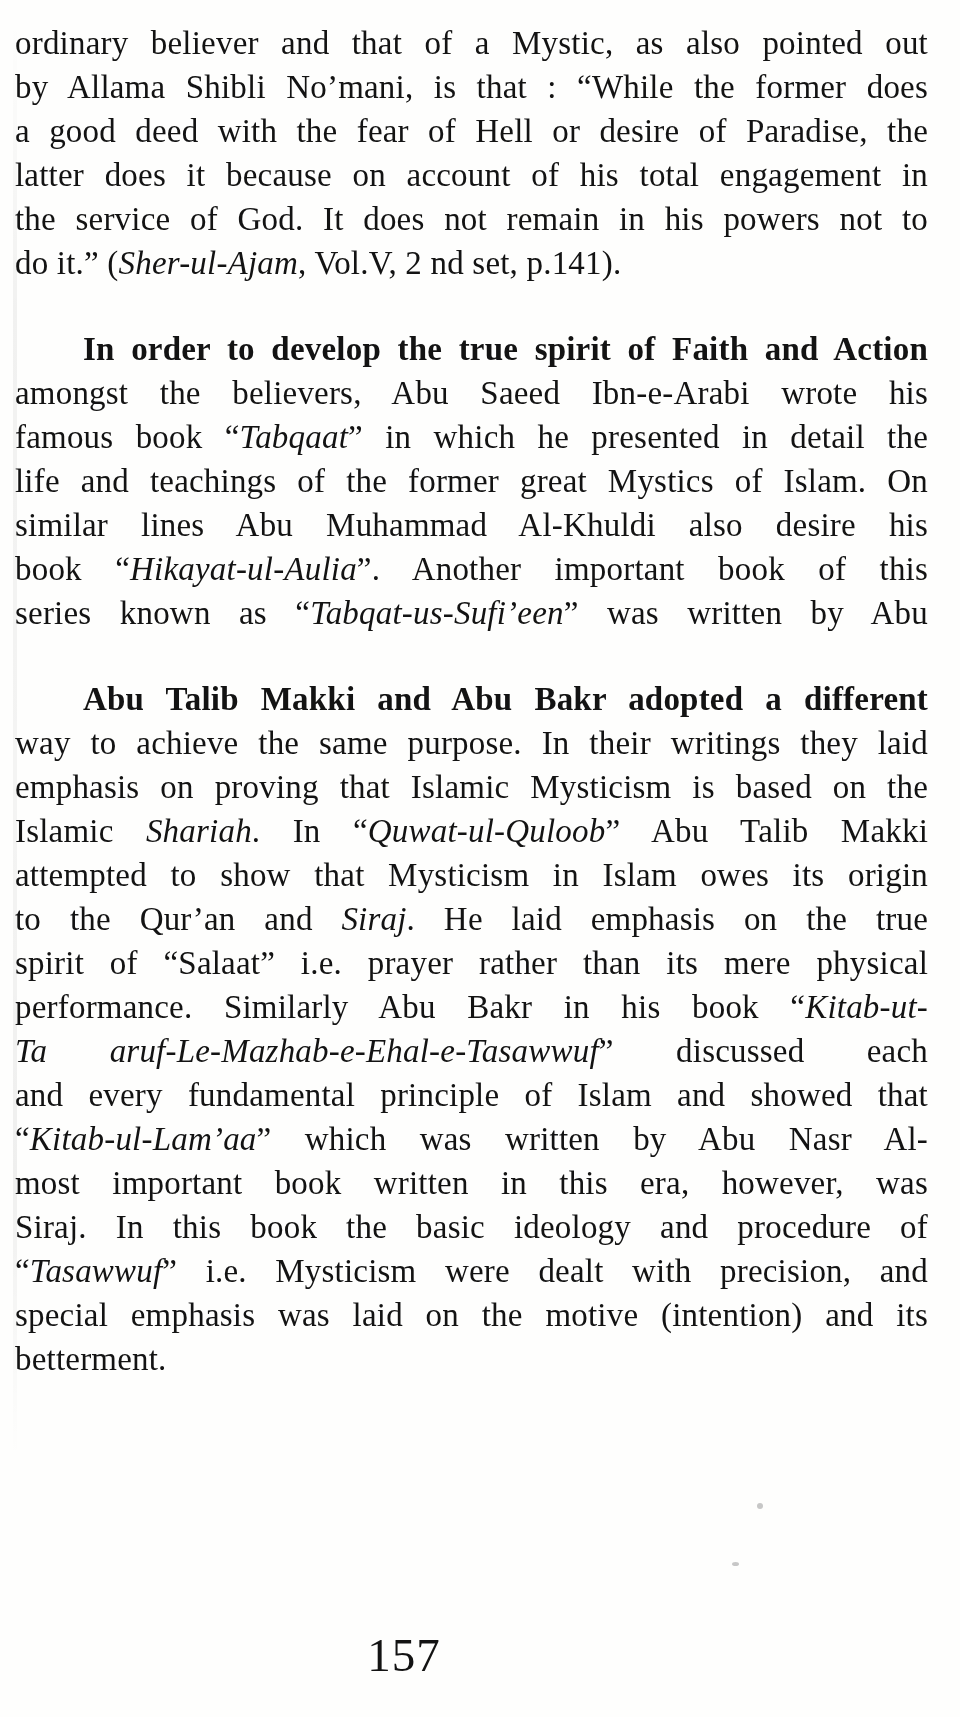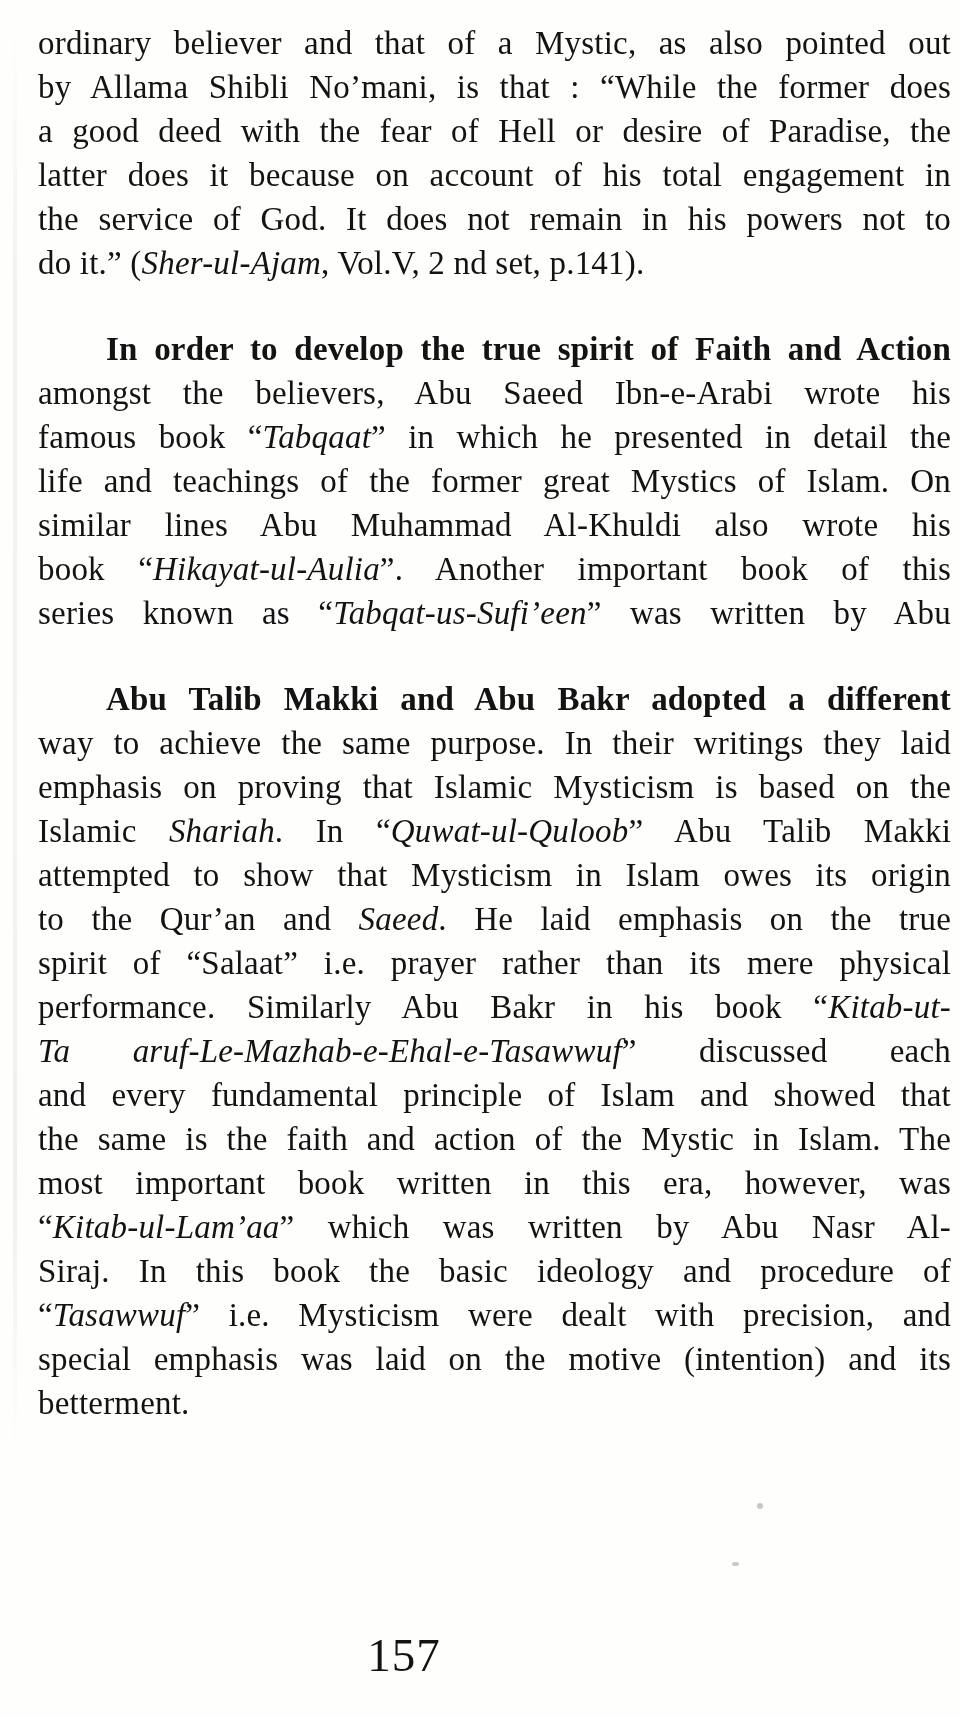--- a/index.html
+++ b/index.html
@@ -26,21 +26,21 @@
     height: 1440px;
     background: linear-gradient(to bottom,
       rgba(0,0,0,0.00),
       rgba(0,0,0,0.05) 20%,
       rgba(0,0,0,0.04) 55%,
       rgba(0,0,0,0.06) 80%,
       rgba(0,0,0,0.00));
   }
   .text-block {
     position: absolute;
-    left: 38px;
+    left: 15px;
     top: 21px;
     width: 913px;
     font-size: 33px;
     line-height: 44px;
     color: var(--ink, #131313);
     letter-spacing: 0.2px;
   }
   .paragraph { margin: 0 0 42px 0; }
   .paragraph:last-child { margin-bottom: 16px; }
   .line {
@@ -81,38 +81,37 @@
         <div class="line"><span>a good deed with the fear of Hell or desire of Paradise, the</span></div>
         <div class="line"><span>latter does it because on account of his total engagement in</span></div>
         <div class="line"><span>the service of God. It does not remain in his powers not to</span></div>
         <div class="line last"><span>do it.” (</span><i>Sher-ul-Ajam</i><span>, Vol.V, 2 nd set, p.141).</span></div>
       </div>
       <div class="paragraph">
         <div class="line indented"><span>In order to develop the true spirit of Faith and Action</span></div>
         <div class="line"><span>amongst the believers, Abu Saeed Ibn-e-Arabi wrote his</span></div>
         <div class="line"><span>famous book “</span><i>Tabqaat</i><span>” in which he presented in detail the</span></div>
         <div class="line"><span>life and teachings of the former great Mystics of Islam. On</span></div>
-        <div class="line"><span>similar lines Abu Muhammad Al-Khuldi also wrote his</span></div>
+        <div class="line"><span>similar lines Abu Muhammad Al-Khuldi also desire his</span></div>
         <div class="line"><span>book “</span><i>Hikayat-ul-Aulia</i><span>”. Another important book of this</span></div>
         <div class="line"><span>series known as “</span><i>Tabqat-us-Sufi’een</i><span>” was written by Abu</span></div>
       </div>
       <div class="paragraph">
         <div class="line indented"><span>Abu Talib Makki and Abu Bakr adopted a different</span></div>
         <div class="line"><span>way to achieve the same purpose. In their writings they laid</span></div>
         <div class="line"><span>emphasis on proving that Islamic Mysticism is based on the</span></div>
         <div class="line"><span>Islamic </span><i>Shariah</i><span>. In “</span><i>Quwat-ul-Quloob</i><span>” Abu Talib Makki</span></div>
         <div class="line"><span>attempted to show that Mysticism in Islam owes its origin</span></div>
-        <div class="line"><span>to the Qur’an and </span><i>Saeed</i><span>. He laid emphasis on the true</span></div>
+        <div class="line"><span>to the Qur’an and </span><i>Siraj</i><span>. He laid emphasis on the true</span></div>
         <div class="line"><span>spirit of “Salaat” i.e. prayer rather than its mere physical</span></div>
         <div class="line"><span>performance. Similarly Abu Bakr in his book “</span><i>Kitab-ut-</i></div>
         <div class="line"><i>Ta aruf-Le-Mazhab-e-Ehal-e-Tasawwuf</i><span>” discussed each</span></div>
         <div class="line"><span>and every fundamental principle of Islam and showed that</span></div>
-        <div class="line"><span>the same is the faith and action of the Mystic in Islam. The</span></div>
+        <div class="line"><span>“</span><i>Kitab-ul-Lam’aa</i><span>” which was written by Abu Nasr Al-</span></div>
         <div class="line"><span>most important book written in this era, however, was</span></div>
-        <div class="line"><span>“</span><i>Kitab-ul-Lam’aa</i><span>” which was written by Abu Nasr Al-</span></div>
         <div class="line"><span>Siraj. In this book the basic ideology and procedure of</span></div>
         <div class="line"><span>“</span><i>Tasawwuf</i><span>” i.e. Mysticism were dealt with precision, and</span></div>
         <div class="line"><span>special emphasis was laid on the motive (intention) and its</span></div>
         <div class="line last"><span>betterment.</span></div>
       </div>
     </div>
   <div class="speck speck-1"></div>
   <div class="speck speck-2"></div>
   <div class="page-number">157</div>
 </div>

